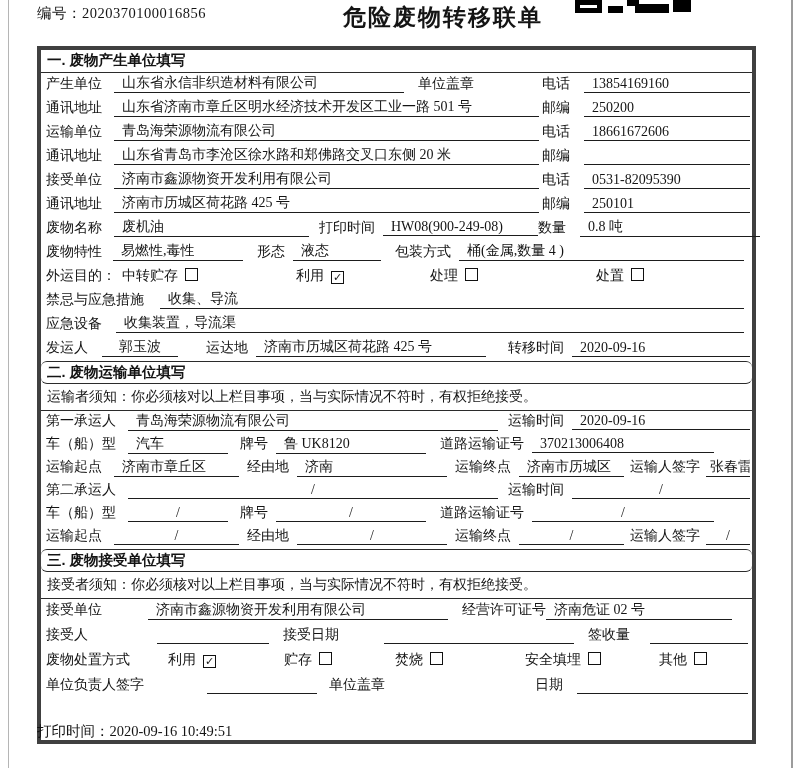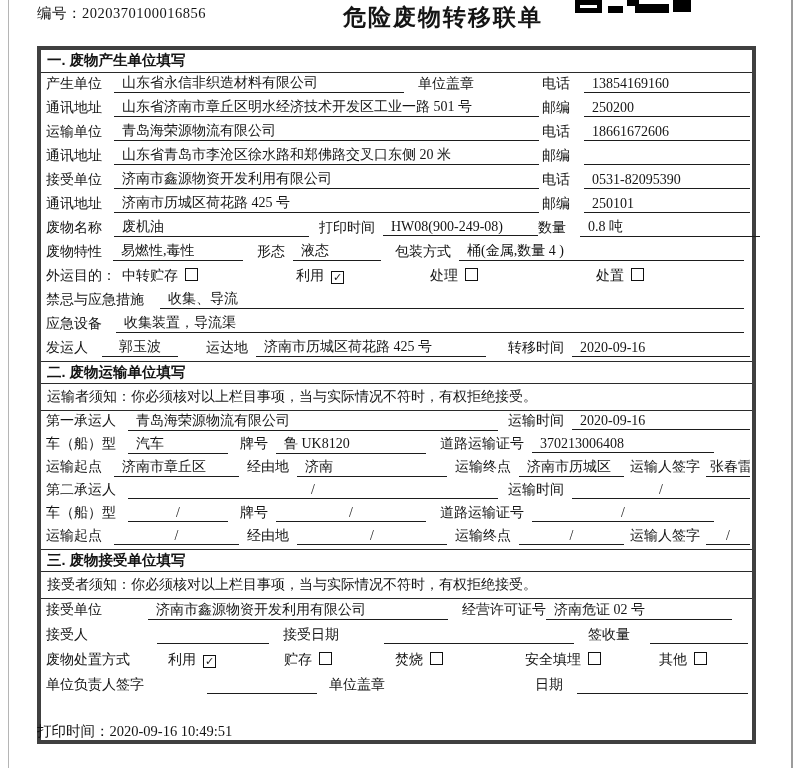--- a/index.html
+++ b/index.html
@@ -25,21 +25,21 @@
   .doc-title { position:absolute; left:90px; right:0; top:2px; text-align:center;
                font-size:23px; font-weight:bold; letter-spacing:2px;
                font-family:"Liberation Sans","DejaVu Sans",sans-serif; }
 
   .formbox { position:absolute; left:37px; top:46px; width:719px; height:698px;
              border:4px solid #404040; background:#fff; }
 
   .sec-head { font-weight:bold; font-size:14.5px; height:23px; line-height:21px;
               padding-left:6px; border-bottom:1px solid #2b2b2b;
               font-family:"Liberation Sans","DejaVu Sans",sans-serif; }
-  .sec-head.mid { border-top:1px solid #2b2b2b; }
+  .sec-head.mid { border-top:1px solid #2b2b2b;border-radius:6px; }
   .notice { height:27px; line-height:26px; padding-left:6px; border-bottom:1px solid #2b2b2b; }
 
   .row { display:flex; align-items:center; padding:0 2px 3px 5px; height:24px; }
   .sec2 .row { height:23px; }
   .sec3 .row { height:25px; }
 
   .lbl { white-space:nowrap; flex:none; }
   .val { border-bottom:1px solid #1d1d1d; white-space:nowrap; overflow:hidden;
          padding:0 4px 0 8px; min-height:17px; flex:none; }
   .ctr { text-align:center; padding:0 4px; }

